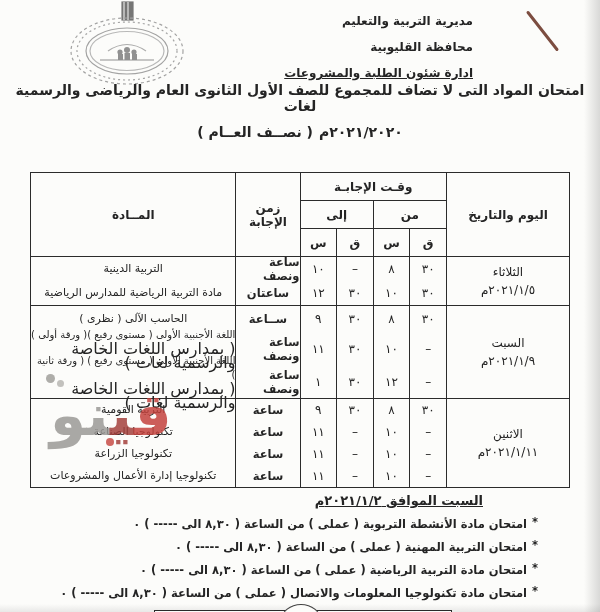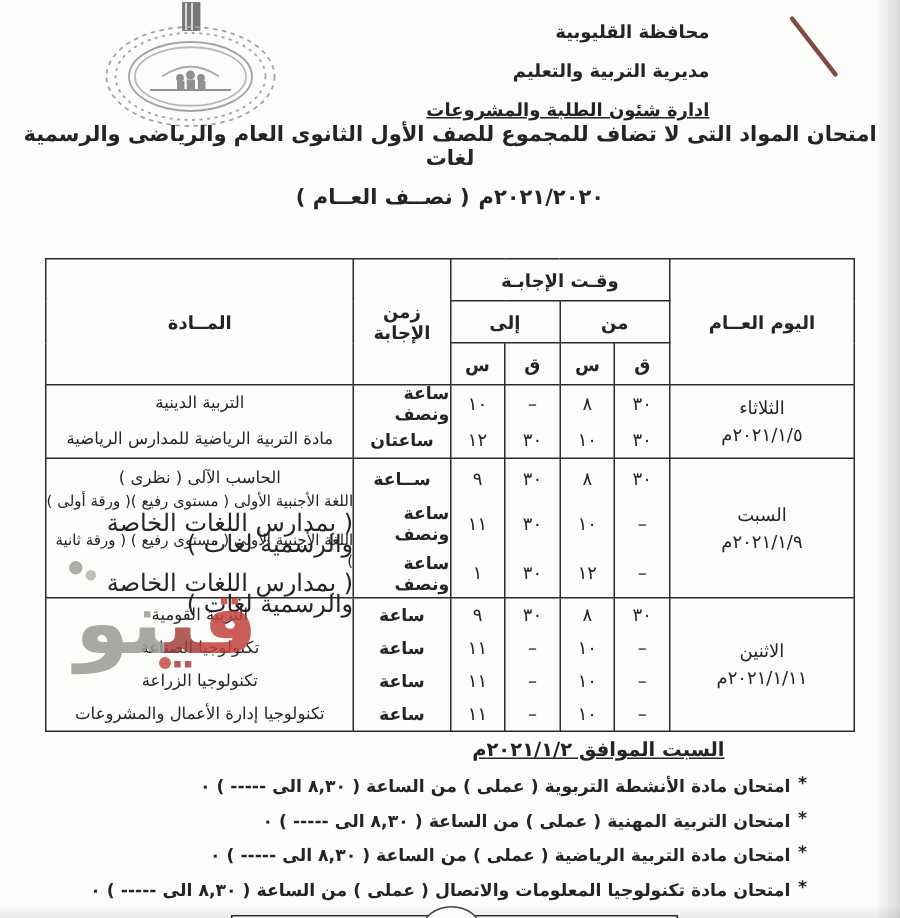--- a/index.html
+++ b/index.html
@@ -79,22 +79,22 @@
         <circle cx="75" cy="50" r="3" fill="#777" stroke="none"></circle>
         <circle cx="82" cy="52" r="2.6" fill="#777" stroke="none"></circle>
         <rect x="66" y="54" width="5" height="6" fill="#777" stroke="none"></rect>
         <rect x="72.5" y="53" width="5.5" height="7" fill="#777" stroke="none"></rect>
         <rect x="80" y="54" width="5" height="6" fill="#777" stroke="none"></rect>
       </g>
     </svg>
   </div>
 
   <div class="org-header">
+    <div>مديرية التربية والتعليم</div>
     <div>محافظة القليوبية</div>
-    <div>مديرية التربية والتعليم</div>
     <div class="org-line-underline">ادارة شئون الطلبة والمشروعات</div>
   </div>
 
   <div class="title-block">
     <div class="title-line1">امتحان المواد التى لا تضاف للمجموع للصف الأول الثانوى العام والرياضى والرسمية لغات</div>
     <div class="title-line2">
       <span>( نصــف العــام )</span>
       <span dir="ltr">٢٠٢١/٢٠٢٠م</span>
     </div>
   </div>
@@ -104,21 +104,21 @@
       <col class="c-day">
         <col class="c-num">
         <col class="c-num">
         <col class="c-num">
         <col class="c-num">
         <col class="c-dur">
         <col class="c-sub">
     </colgroup>
     <thead>
       <tr>
-        <th rowspan="3">اليوم العــام</th>
+        <th rowspan="3">اليوم والتاريخ</th>
         <th colspan="4">وقـت الإجابـة</th>
         <th rowspan="3">زمن الإجابة</th>
         <th rowspan="3">المــادة</th>
       </tr>
       <tr>
         <th colspan="2">من</th>
         <th colspan="2">إلى</th>
       </tr>
       <tr>
         <th>ق</th>

